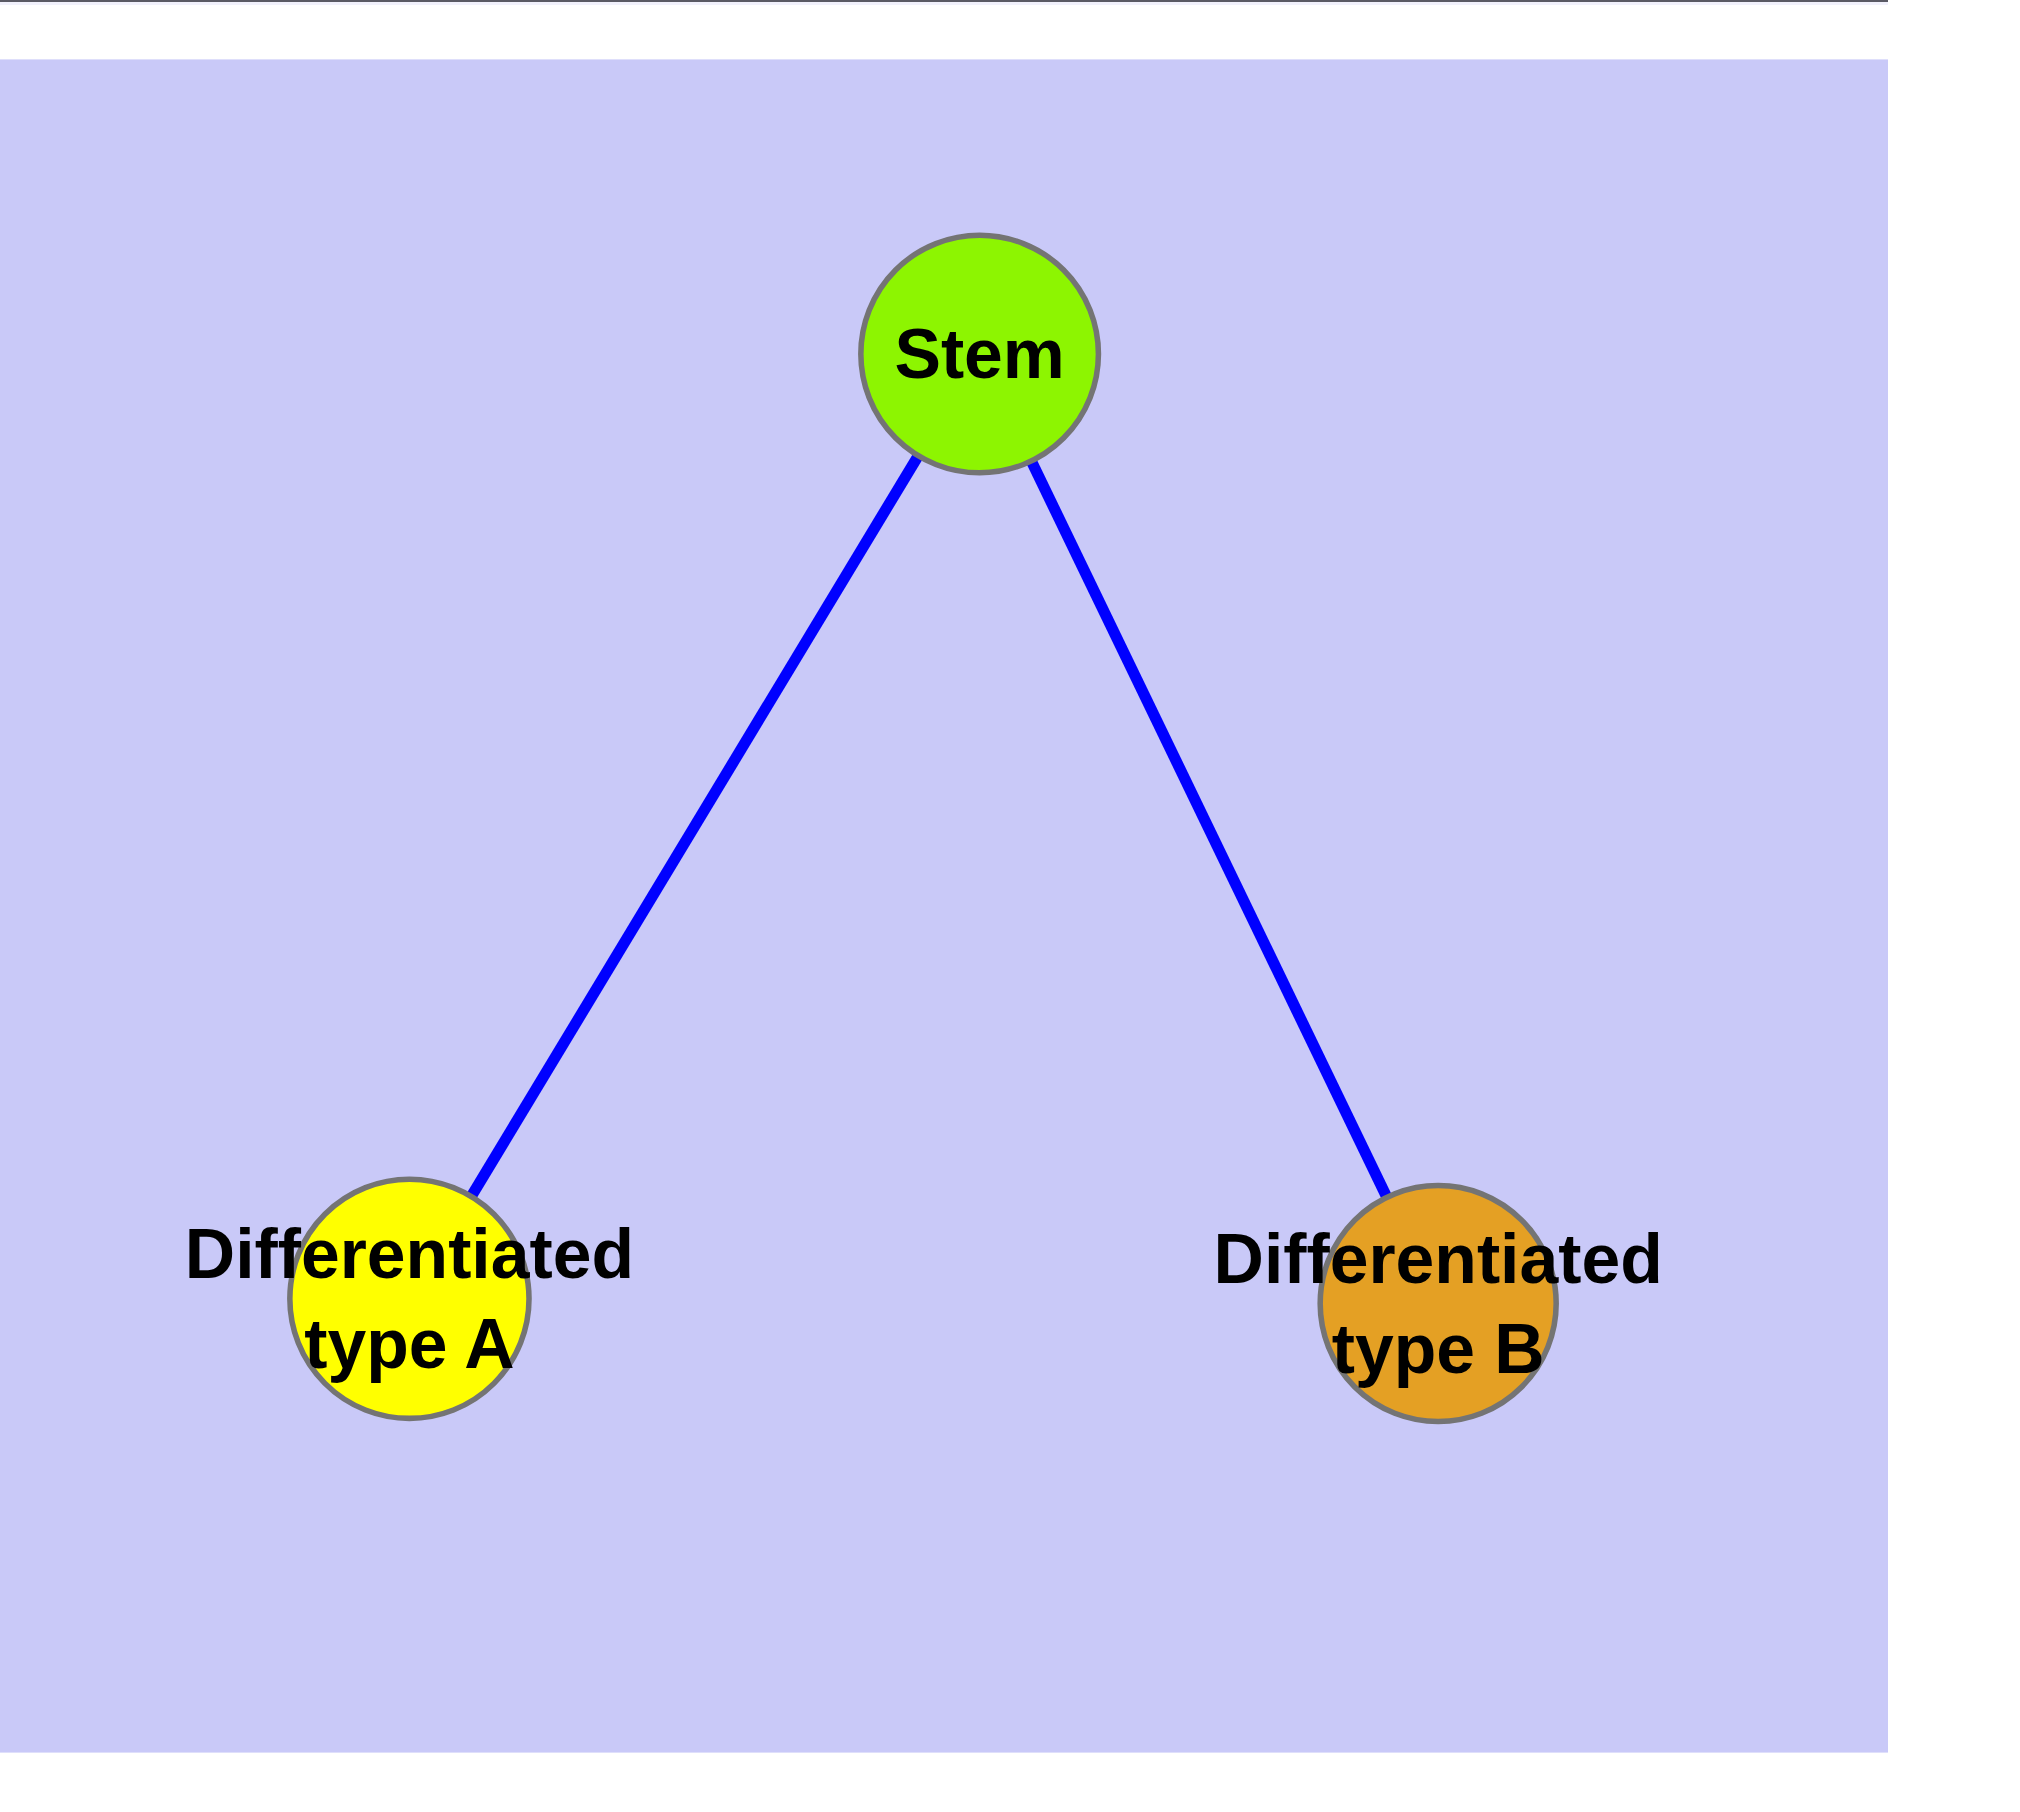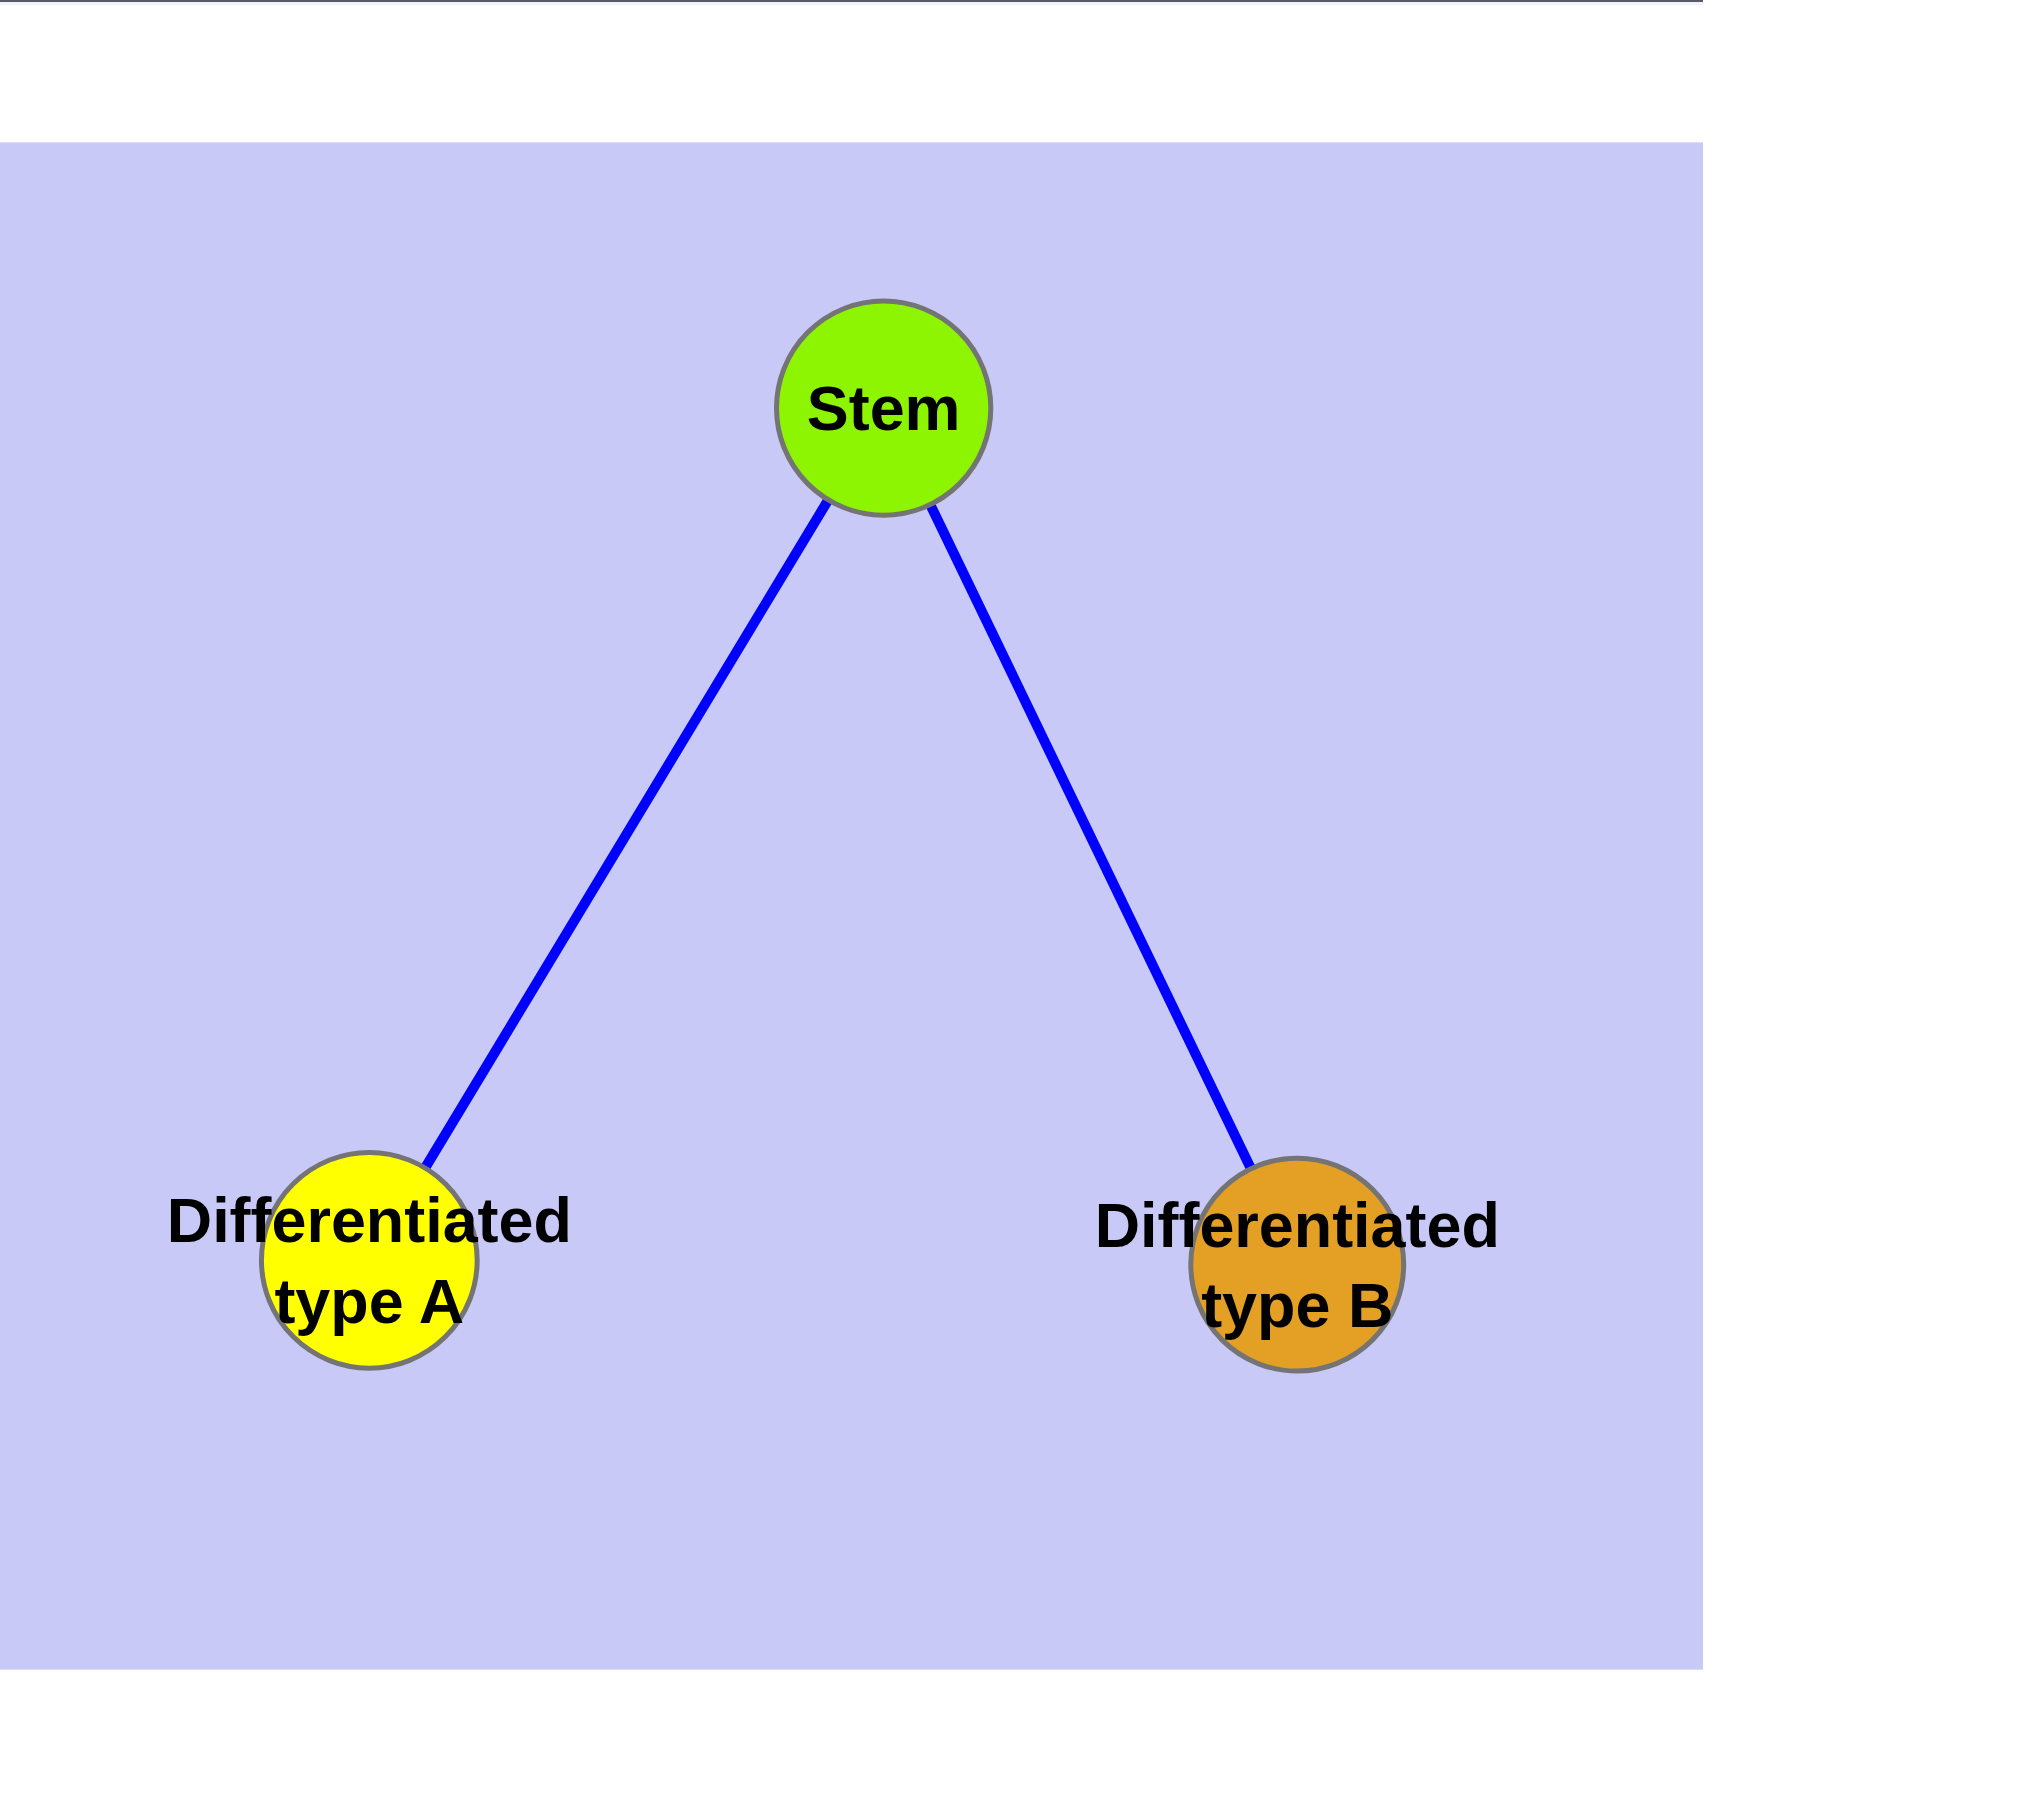--- a/index.html
+++ b/index.html
@@ -4,21 +4,21 @@
 <style>
   html, body {
     margin: 0;
     padding: 0;
   }
   body {
     font-family: "Liberation Sans", sans-serif;
   }
   .canvas-wrap {
     position: relative;
-    width: 1703px;
+    width: 1888px;
     height: 1812px;
     overflow: hidden;
   }
   .top-edge-artifact {
     position: absolute;
     top: 0; left: 0; right: 0;
     height: 1.7px;
     background: #5a5a64;
     z-index: 3;
   }

